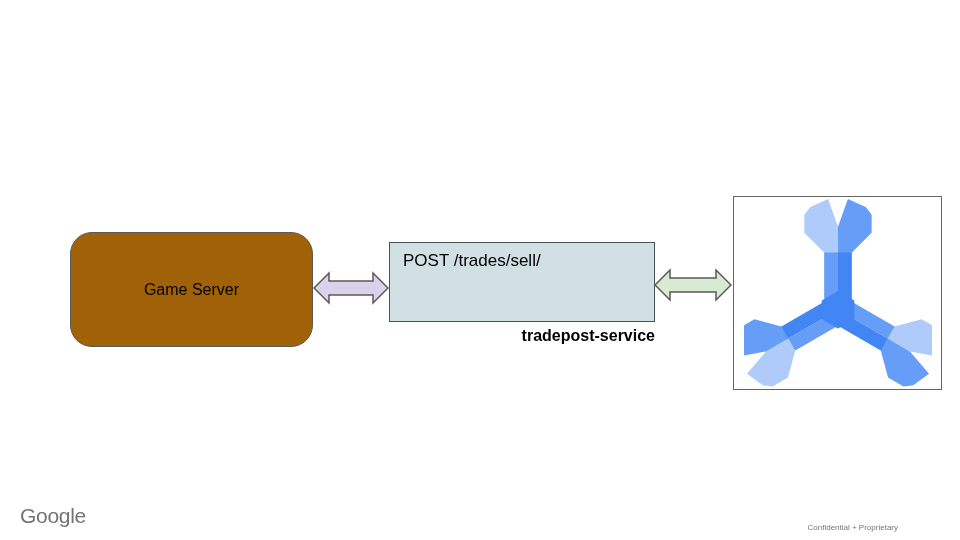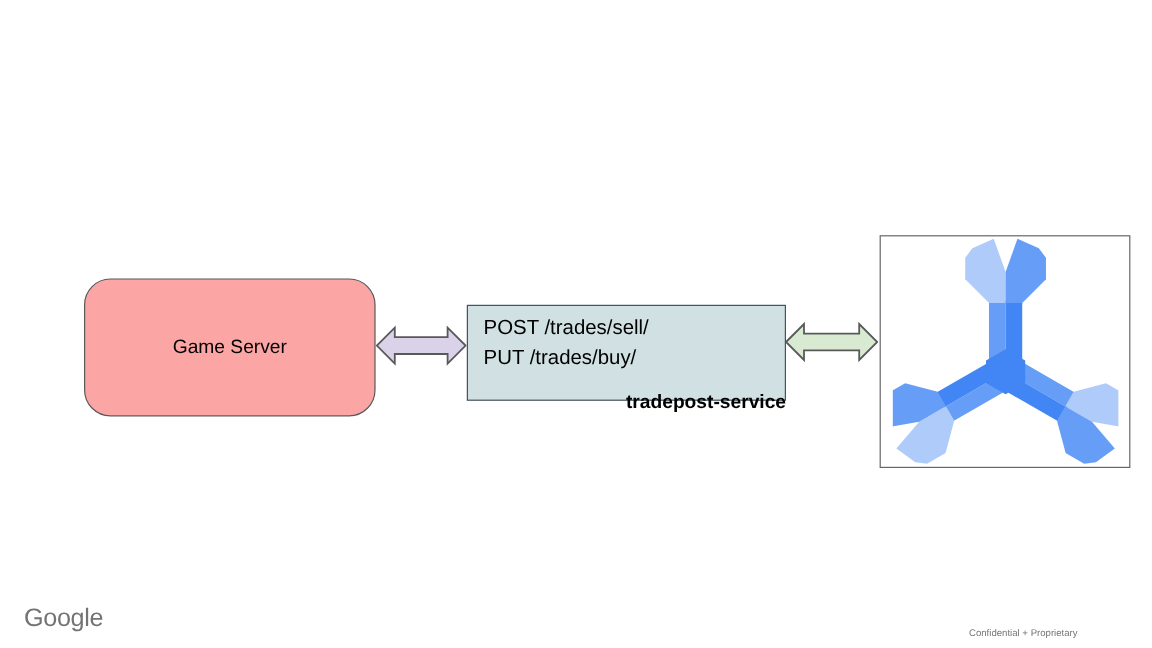--- a/index.html
+++ b/index.html
@@ -16,21 +16,21 @@
     border:1px solid #595959; border-radius:22px;
     display:flex; align-items:center; justify-content:center;
     box-sizing:border-box;
   }
   .game-server .label { font-size:16px; color:#000; }
 
   
   .service-box {
     left:389px; top:242px; width:266px; height:80px;
     border:1px solid #49535a; box-sizing:border-box;
-    padding:5px 0 0 13px; overflow:hidden;margin-top:12px;
+    padding:5px 0 0 13px; overflow:hidden;
   }
   .service-box .endpoint { font-size:17px; line-height:25px; color:#000; white-space:nowrap; }
 
   .service-caption {
     left:389px; top:327px; width:266px; text-align:right;
     font-size:16px; font-weight:bold; color:#000;
   }
 
   
   .arrow { position:absolute; }
@@ -50,31 +50,30 @@
   }
   .confidential {
     right:62px; top:511px; font-size:8px; color:#757575;margin-top:12px;
   }
 </style>
 </head>
 <body>
 
 <div class="slide">
 
-  <div class="abs game-server" style="background: #fca5a5; border-color: rgb(89, 89, 89);">
+  <div class="abs game-server" style="background: #a16207; border-color: rgb(89, 89, 89);">
     <div class="label">Game Server</div>
   </div>
 
   <svg class="arrow" style="left:313px; top:270px" width="76" height="36">
     <polygon points="1,18 16,3 16,11 60,11 60,3 75,18 60,33 60,25 16,25 16,33" fill="#d9d2e9" stroke="#595959"></polygon>
   </svg>
 
   <div class="abs service-box" style="background: rgb(208, 224, 227); border-color: rgb(73, 83, 90);">
     <div class="endpoint">POST /trades/sell/</div>
-    <div class="endpoint">PUT /trades/buy/</div>
   </div>
 
   <div class="abs service-caption">tradepost-service</div>
 
   <svg class="arrow" style="left:654px; top:267px" width="78" height="36">
     <polygon points="1,18 16,3 16,11 62,11 62,3 77,18 62,33 62,25 16,25 16,33" fill="#d9ead3" stroke="#595959"></polygon>
   </svg>
 
   <div class="abs spanner-card" style="border-color: rgb(102, 102, 102);">
     <svg width="188" height="192" viewBox="-95 -114 190 194">

